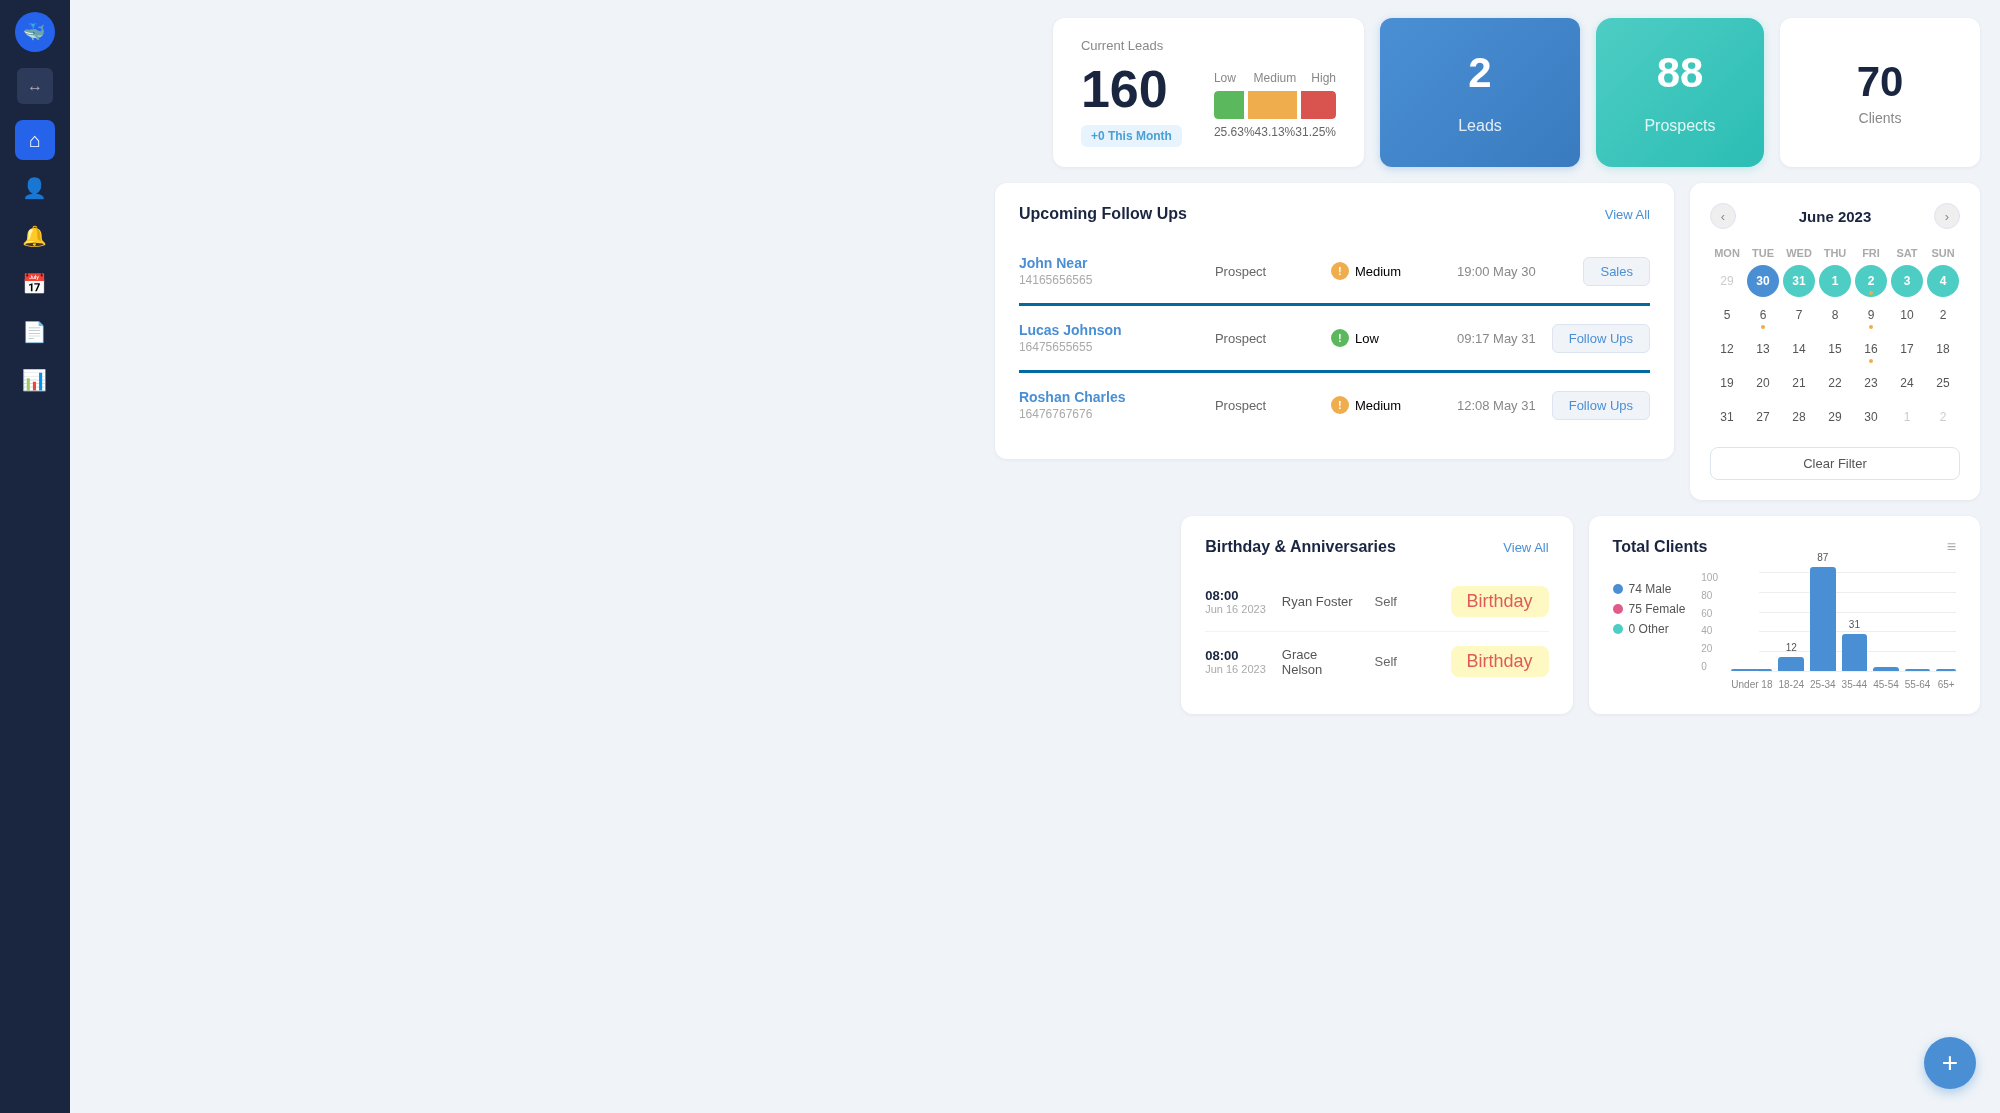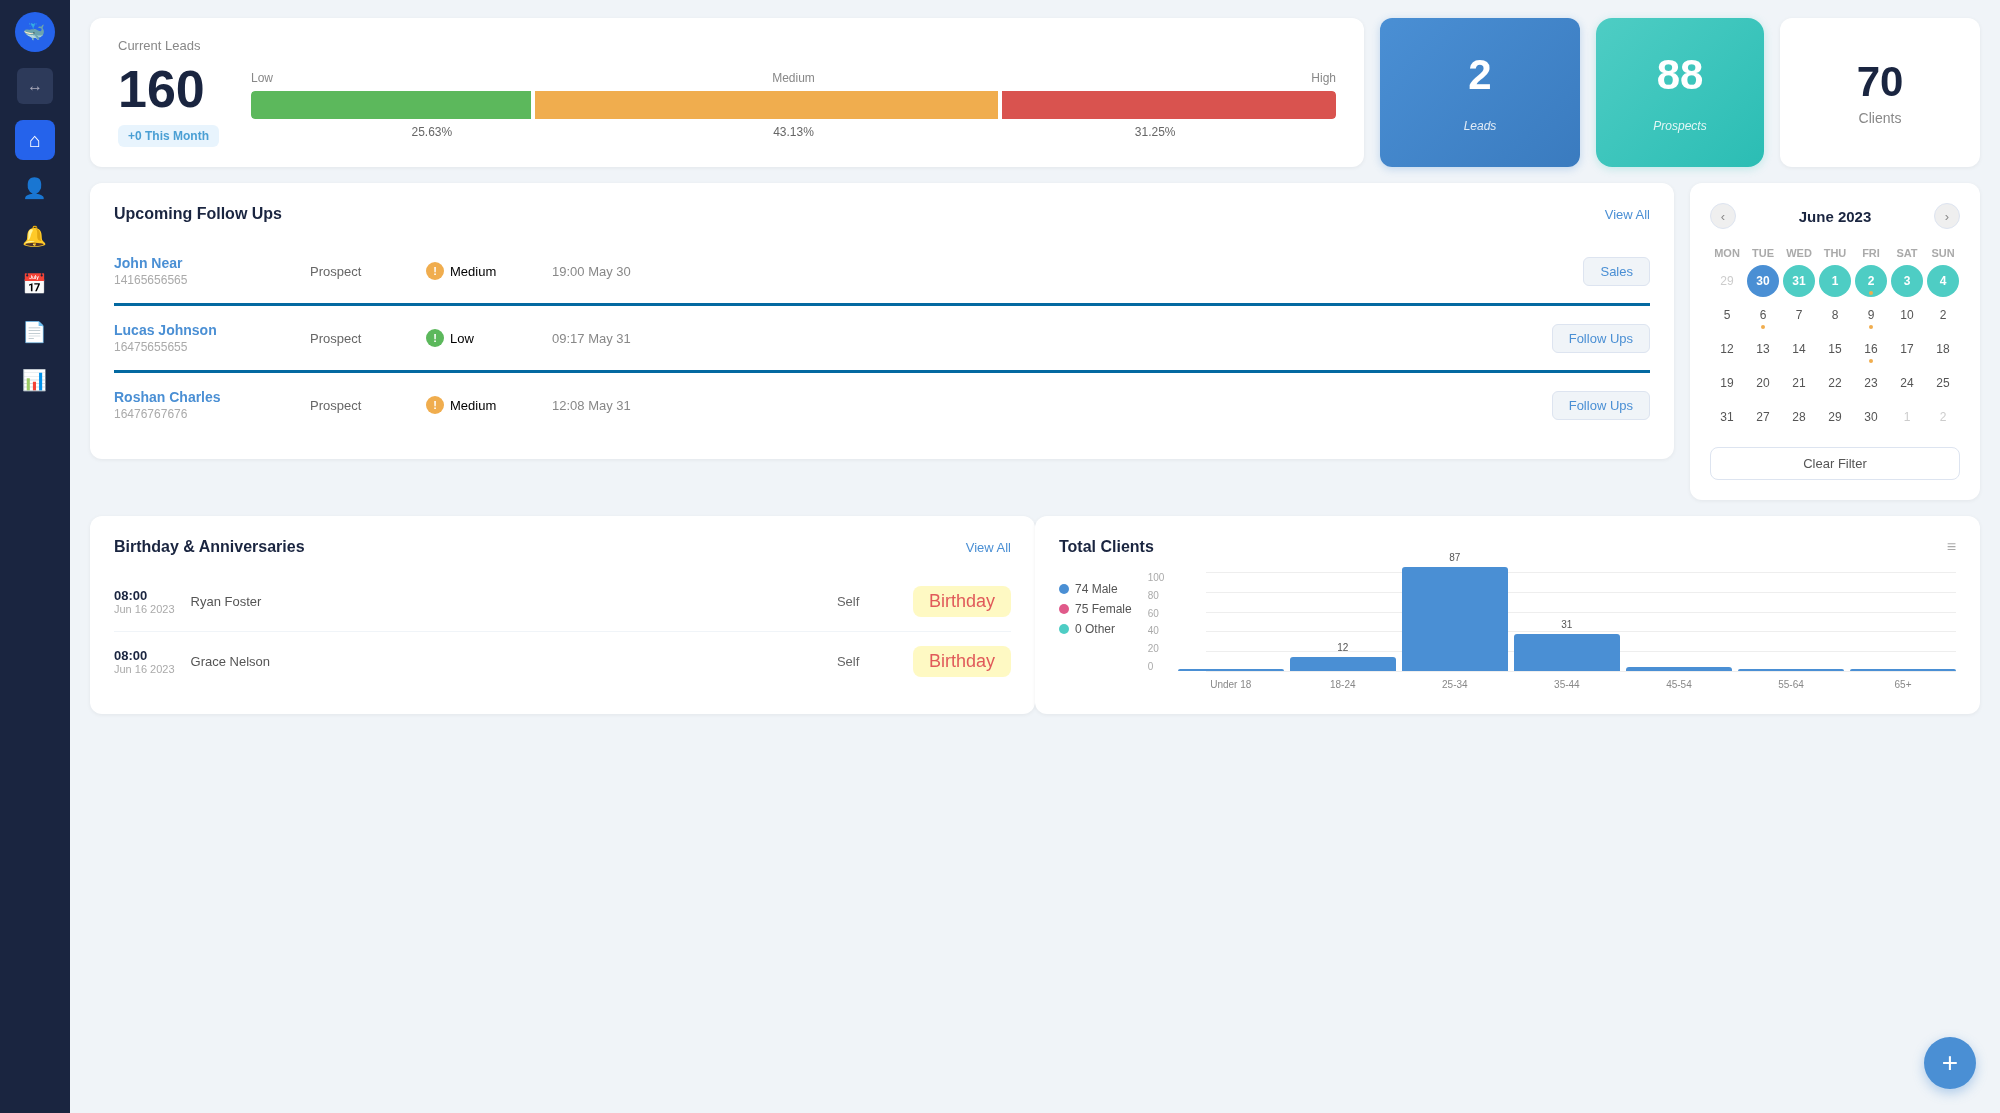--- a/index.html
+++ b/index.html
@@ -39,20 +39,21 @@
     .sidebar-item.active { background: #2563eb; color: white; }
 
     
     .main {
       flex: 1;
       overflow-y: auto;
       padding: 18px 20px;
       display: flex;
       flex-direction: column;
       gap: 16px;
+      align-items: flex-end;
     }
 
     
     .top-row {
       display: flex;
       gap: 16px;
       align-items: stretch;
     }
 
     
@@ -106,21 +107,21 @@
     .stat-card-clients {
       width: 200px;
       background: white;
       border-radius: 12px;
       display: flex; flex-direction: column; align-items: center; justify-content: center;
       padding: 20px;
       box-shadow: 0 1px 4px rgba(0,0,0,0.06);
     }
     .stat-number-white { font-size: 42px; font-weight: 700; color: white; line-height: 1.1; }
     .stat-number-dark { font-size: 42px; font-weight: 700; color: #1a2540; line-height: 1.1; }
-    .stat-label-white { font-size: 12px; color: rgba(255,255,255,0.85); margin-top: 20px; font-style: italic; }
+    .stat-label-white { font-size: 16px; color: rgba(255,255,255,0.85); margin-top: 20px; }
     .stat-label-dark { font-size: 14px; color: #888; margin-top: 4px; }
 
     
     .middle-row {
       display: flex;
       gap: 16px;
       align-items: flex-start;
     }
 
     
@@ -181,21 +182,21 @@
       content: ''; width: 4px; height: 4px; background: #f0ad4e;
       border-radius: 50%; position: absolute; bottom: 2px; left: 50%; transform: translateX(-50%);
     }
     .clear-filter-btn {
       margin-top: 14px; width: 100%;
       background: white; border: 1.5px solid #dde4f0; border-radius: 8px;
       padding: 8px; font-size: 13px; color: #555; cursor: pointer;
     }
 
     
-    .bottom-row { display: flex; gap: 0; }
+    .bottom-row { display: flex; gap: 16px; }
 
     
     .birthday-card {
       flex: 1;
       background: white;
       border-radius: 12px;
       padding: 22px 24px;
       box-shadow: 0 1px 4px rgba(0,0,0,0.06);
     }
     .birthday-row {

